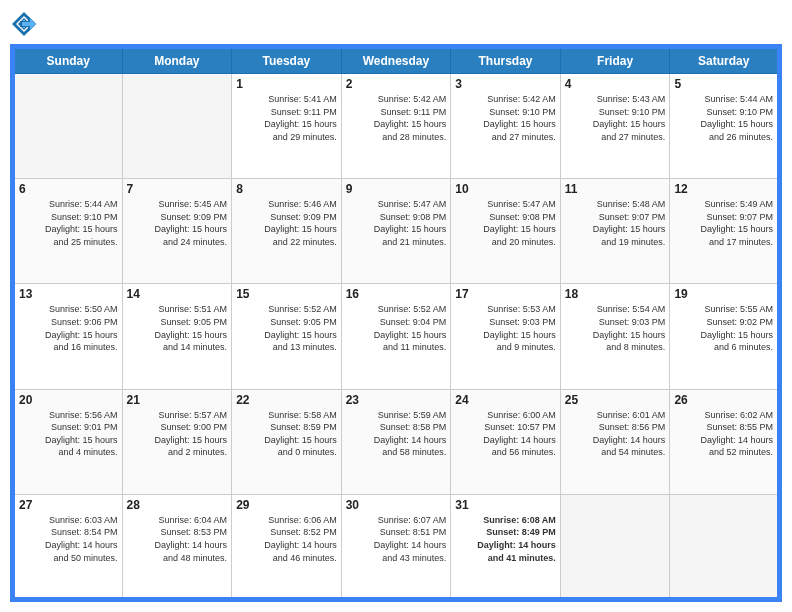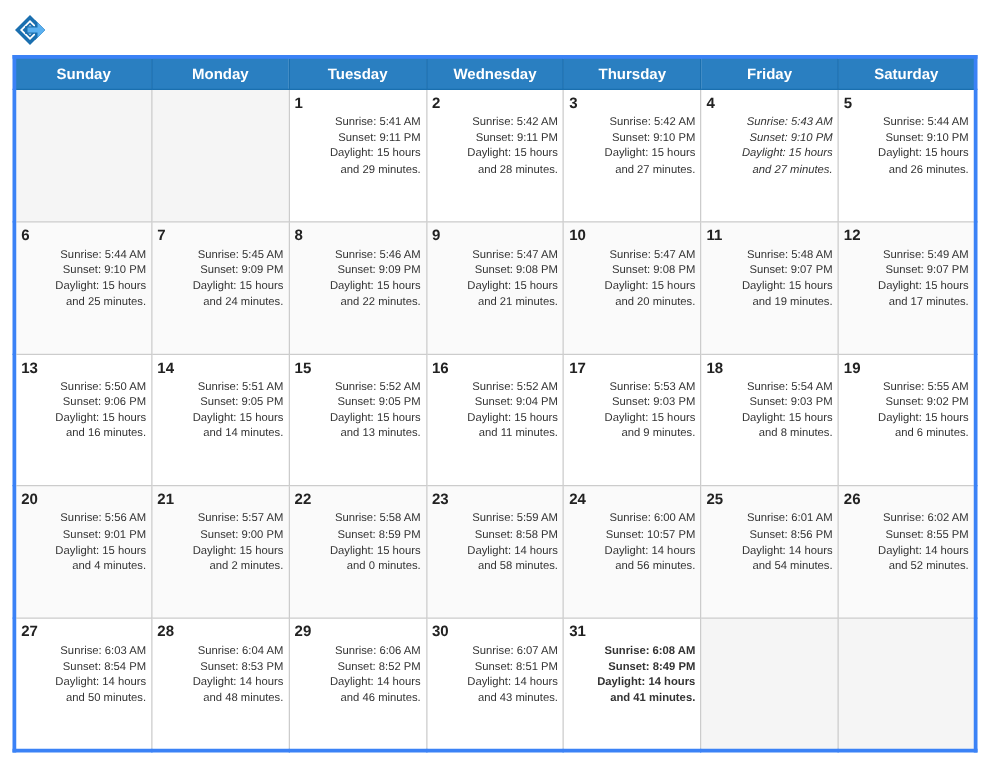--- a/index.html
+++ b/index.html
@@ -40,21 +40,21 @@
       font-weight: bold;
       color: #333;
       line-height: 1.1;
     }
     .subtitle {
       font-size: 14px;
       color: #555;
     }
     .calendar {
       flex: 1;
-      border: 3px solid #3b82f6;
+      border: 5px solid #3b82f6;
       border-collapse: collapse;
       width: 100%;
       table-layout: fixed;
     }
     .calendar th {
       background-color: #2a7fc1;
       color: white;
       text-align: center;
       padding: 5px 3px;
       font-size: 12px;
@@ -148,21 +148,21 @@
           </td>
           <td>
             <span class="day-number">3</span>
             <div class="day-detail" style="white-space: pre-line;">Sunrise: 5:42 AM
 Sunset: 9:10 PM
 Daylight: 15 hours
 and 27 minutes.</div>
           </td>
           <td>
             <span class="day-number">4</span>
-            <div class="day-detail" style="white-space: pre-line; font-style: italic;">Sunrise: 5:43 AM
+            <div class="day-detail" style="white-space: pre-line;">Sunrise: 5:43 AM
 Sunset: 9:10 PM
 Daylight: 15 hours
 and 27 minutes.</div>
           </td>
           <td>
             <span class="day-number">5</span>
             <div class="day-detail" style="white-space: pre-line;">Sunrise: 5:44 AM
 Sunset: 9:10 PM
 Daylight: 15 hours
 and 26 minutes.</div>

